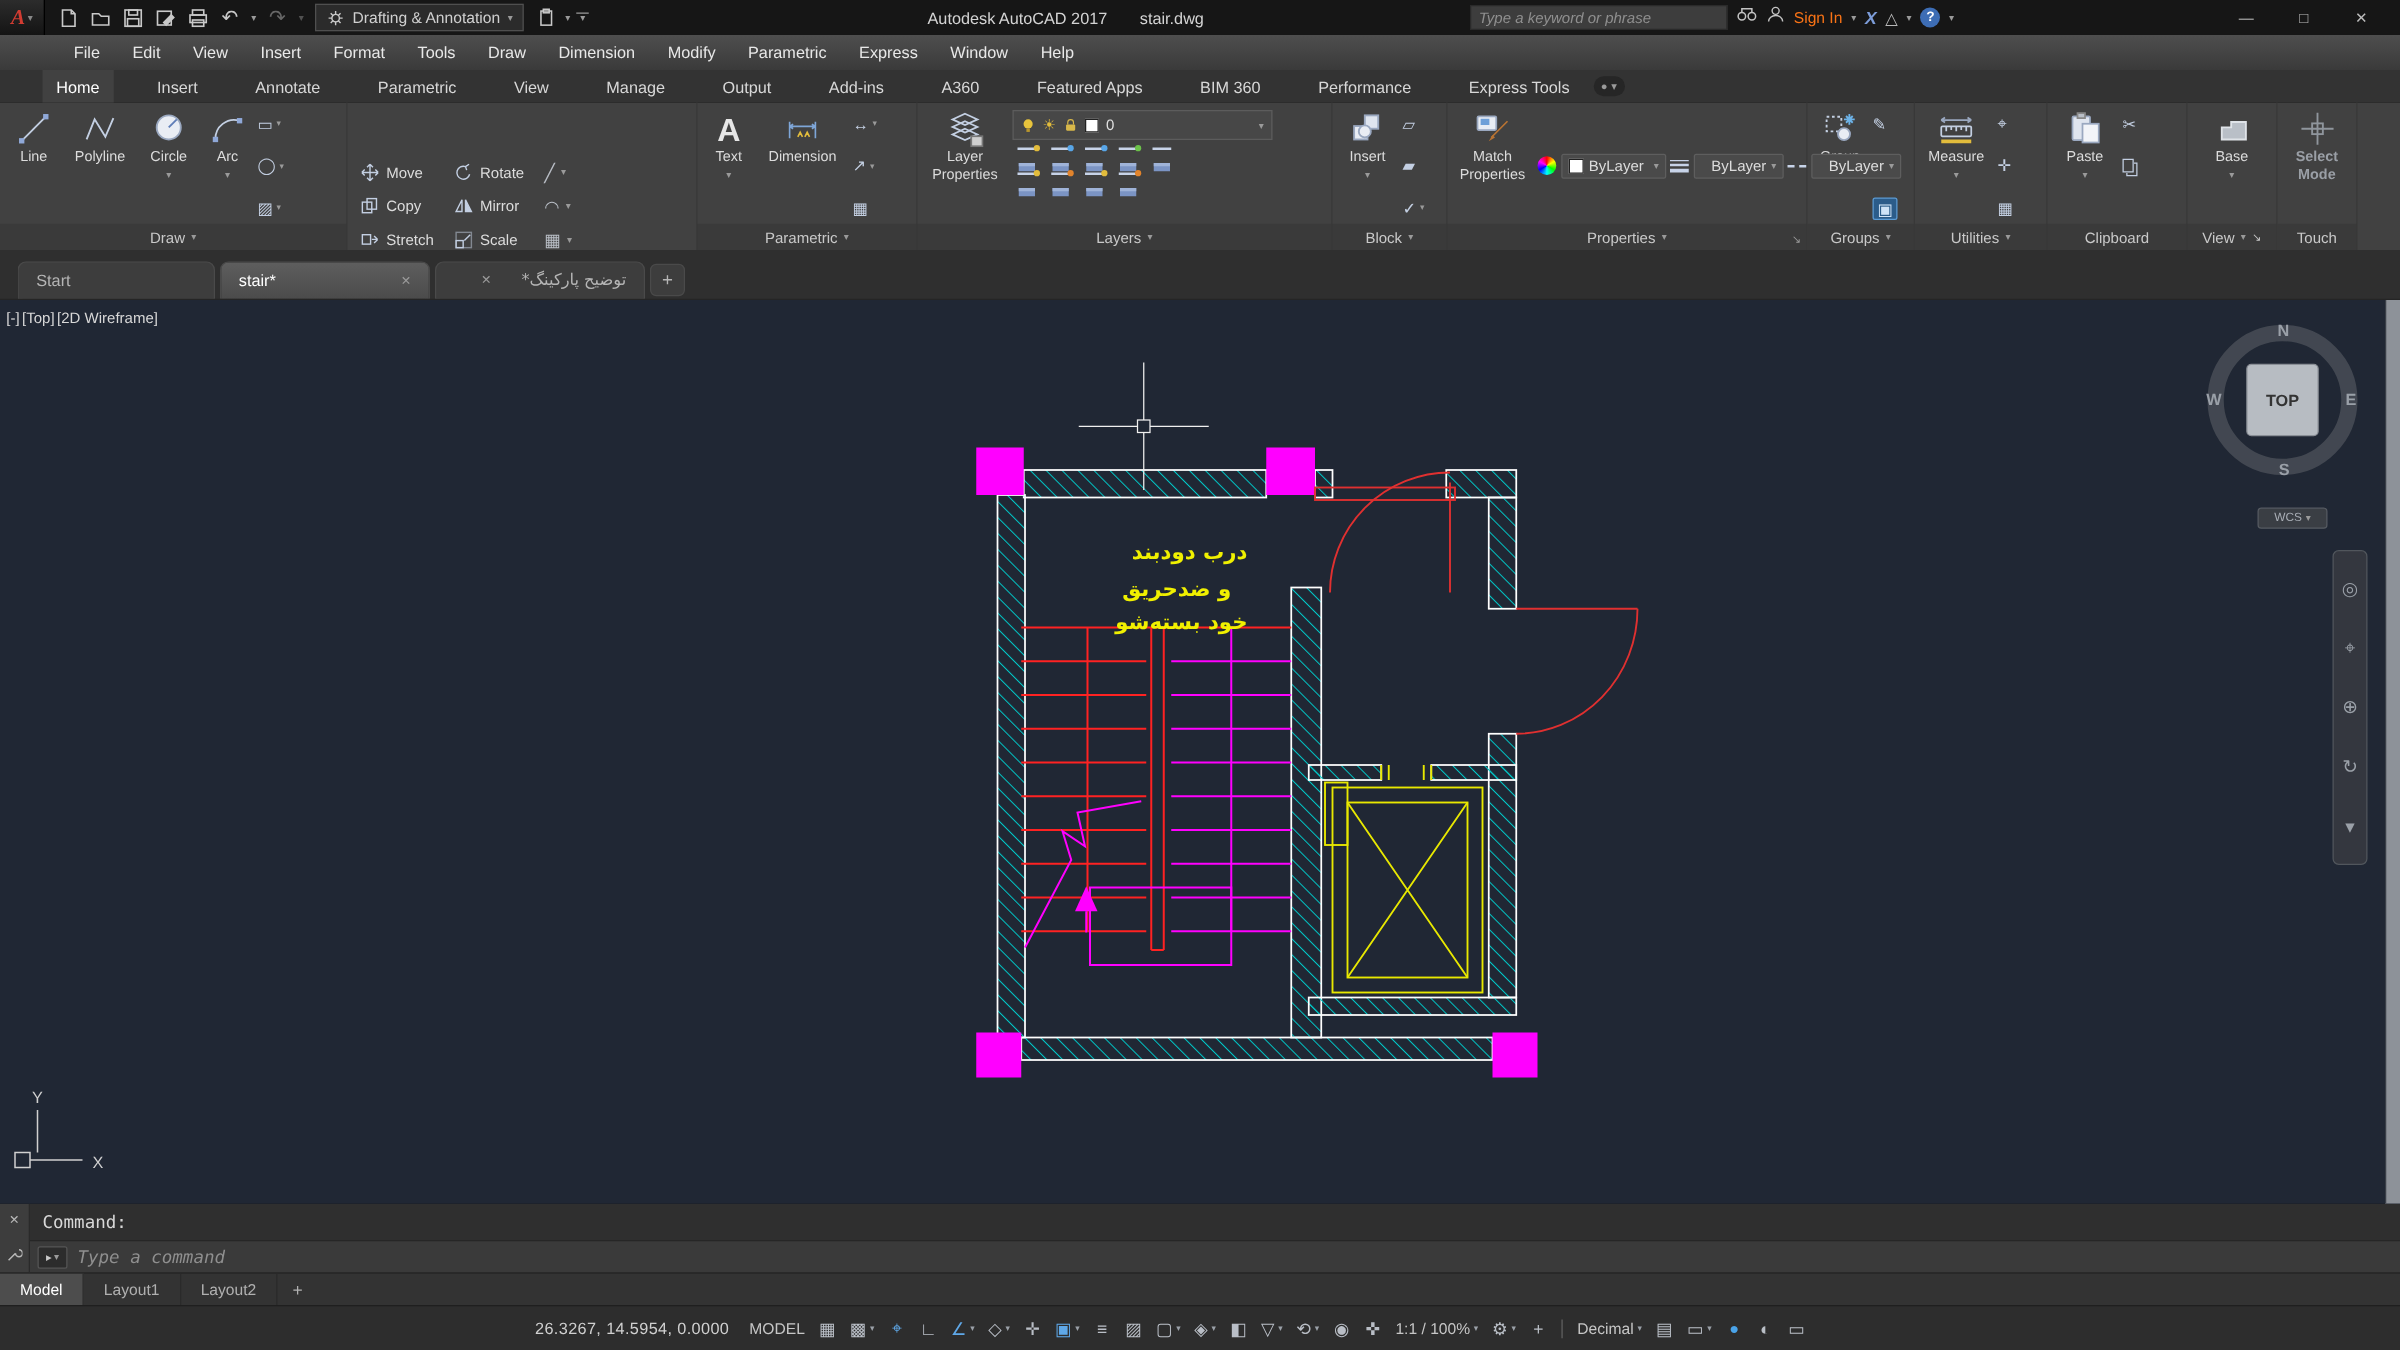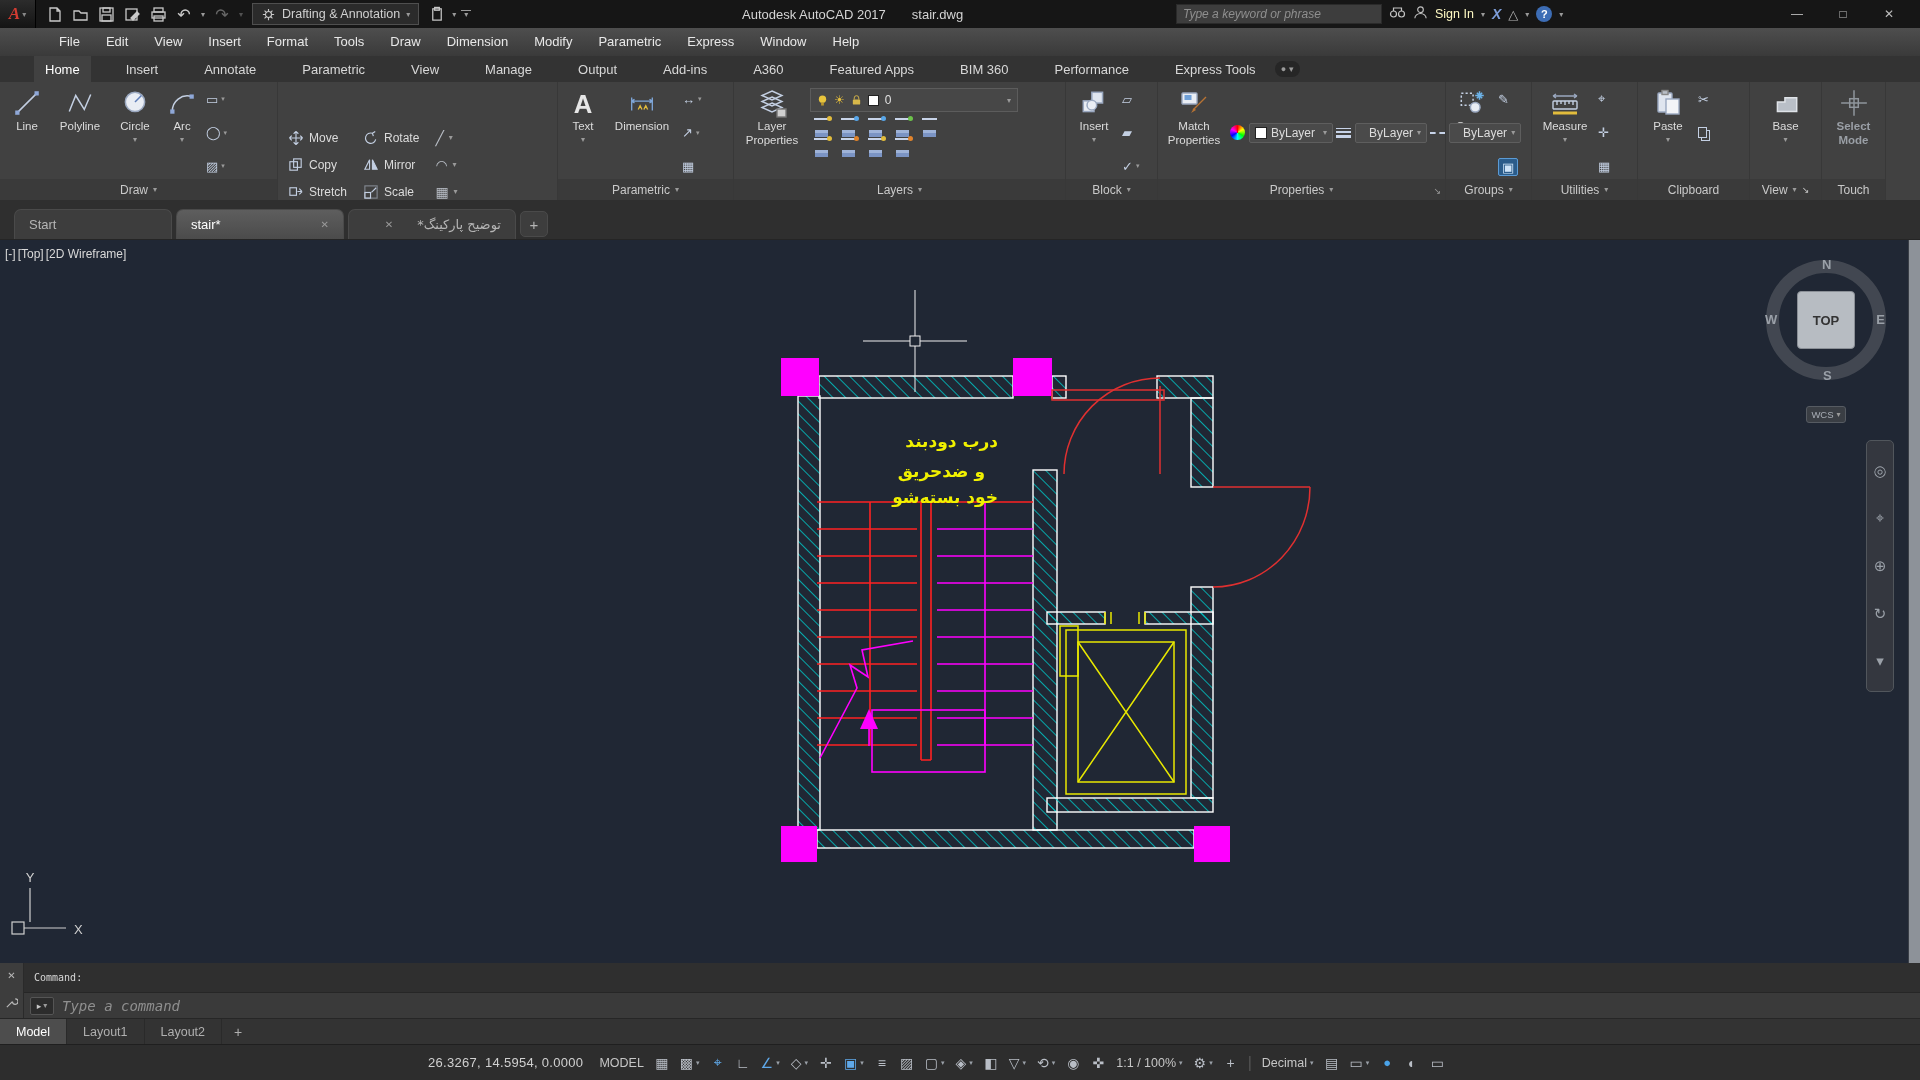--- a/index.html
+++ b/index.html
@@ -17,21 +17,21 @@
   .qat-btn svg { stroke:#c9c9c9; fill:none; stroke-width:1.3; }
   .qat-caret { font-size:8px; color:#9a9a9a; width:10px; text-align:center; }
   .dim { opacity:.45; }
   .ws-select { height:22px; margin:0 6px; background:#2b2b2b; border:1px solid #4f4f4f; display:flex; align-items:center; gap:6px; padding:0 8px; font-size:12.5px; color:#d0d0d0; }
   .ws-select svg { stroke:#c9c9c9; fill:none; stroke-width:1.2; }
   .title-center { position:absolute; left:742px; top:0; height:28px; display:flex; align-items:center; gap:26px; font-size:13px; color:#d4d4d4; }
   .tb-right { position:absolute; left:1176px; top:0; height:28px; display:flex; align-items:center; gap:7px; }
   .searchbox { width:206px; height:20px; background:#3d3d3d; border:1px solid #2a2a2a; display:flex; align-items:center; padding:0 6px; }
   .searchbox span { font-size:12px; font-style:italic; color:#8f8f8f; }
   .tb-ico svg { stroke:#c3c3c3; fill:none; stroke-width:1.2; }
-  .signin { font-size:12.5px; color:#fef9c3; }
+  .signin { font-size:12.5px; color:#f97316; }
   .caret { font-size:8px; color:#9a9a9a; }
   .xlogo { color:#7c9cd8; font-weight:bold; font-style:italic; font-size:14px; }
   .helpdot { width:16px; height:16px; border-radius:50%; background:#3d6db5; color:#fff; font-size:11px; font-weight:bold; display:flex; align-items:center; justify-content:center; }
   .winbtns { position:absolute; right:8px; top:0; height:28px; display:flex; align-items:center; }
   .winbtn { width:46px; text-align:center; color:#bdbdbd; font-size:12px; }
 
   
   .menubar { height:28px; flex:0 0 28px; background:linear-gradient(#4e4e4e,#3a3a3a); display:flex; align-items:center; padding-left:46px; }
   .menu-item { padding:0 13px; font-size:13px; color:#e8e8e8; line-height:28px; }
 
@@ -88,29 +88,29 @@
 
   
   .canvas { position:relative; flex:1; background:#202734; overflow:hidden; }
   .canvas svg.draw { position:absolute; left:0; top:0; }
   .vp-controls { position:absolute; left:5px; top:7px; font-size:12px; color:#d8d8d8; display:flex; gap:2px; }
   .viewcube { position:absolute; left:1766px; top:20px; width:120px; height:120px; }
   .vc-ring { position:absolute; inset:0; border:13px solid rgba(100,104,110,.5); border-radius:50%; }
   .vc-face { position:absolute; left:31px; top:31px; width:58px; height:58px; background:#b7bcc2; border:1px solid #8a8f96; border-radius:4px; display:flex; align-items:center; justify-content:center; color:#333; font-weight:bold; font-size:13px; }
   .vc-letter { position:absolute; color:#9aa0a8; font-size:13px; font-weight:bold; }
   .vc-n { left:56px; top:-3px; } .vc-s { left:57px; bottom:-3px; } .vc-w { left:-1px; top:52px; } .vc-e { right:1px; top:52px; }
-  .wcs-chip { position:absolute; left:1806px; top:166px; width:40px; height:17px; background:#3a3e44; border:1px solid #565b62; border-radius:3px; display:flex; align-items:center; justify-content:center; gap:3px; font-size:9.5px; color:#a8adb5; }
+  .wcs-chip { position:absolute; left:1806px; top:166px; width:56px; height:17px; background:#3a3e44; border:1px solid #565b62; border-radius:3px; display:flex; align-items:center; justify-content:center; gap:3px; font-size:9.5px; color:#a8adb5; }
   .navbar { position:absolute; left:1866px; top:200px; width:28px; height:252px; background:rgba(60,63,68,.72); border:1px solid #51565c; border-radius:5px; display:flex; flex-direction:column; align-items:center; justify-content:space-around; padding:6px 0; color:#9aa0a8; font-size:15px; }
   .scrollbar { position:absolute; right:0; top:0; bottom:0; width:12px; background:#8d9299; border-left:1px solid #3a3f47; }
 
   
   .cmd { height:55px; flex:0 0 55px; display:flex; background:#333; }
   .cmd-gutter { width:24px; background:#3d3d3d; border-right:1px solid #2a2a2a; display:flex; flex-direction:column; align-items:center; padding-top:7px; gap:15px; color:#b8b8b8; font-size:10px; }
   .cmd-main { flex:1; display:flex; flex-direction:column; }
-  .cmd-hist { height:29px; background:#2f2f2f; display:flex; align-items:center; padding-left:10px; font-family:"DejaVu Sans Mono",monospace; font-size:10px; color:#d8d8d8; }
+  .cmd-hist { height:29px; background:#2f2f2f; display:flex; align-items:center; padding-left:10px; font-family:"DejaVu Sans Mono",monospace; font-size:14px; color:#d8d8d8; }
   .cmd-input { height:26px; background:#3a3a3a; border-top:1px solid #262626; display:flex; align-items:center; gap:8px; padding-left:6px; }
   .prompt-chip { width:24px; height:18px; background:#2c2c2c; border:1px solid #555; border-radius:2px; display:flex; align-items:center; justify-content:center; gap:2px; color:#c8c8c8; font-size:9px; }
   .cmd-input .ph { font-family:"DejaVu Sans Mono",monospace; font-size:14px; font-style:italic; color:#8f8f8f; }
 
   
   .layouttabs { height:26px; flex:0 0 26px; background:#333; display:flex; align-items:stretch; border-top:1px solid #262626; }
   .ltab { padding:0 16px; display:flex; align-items:center; font-size:12.5px; color:#b0b0b0; border-right:1px solid #2a2a2a; }
   .ltab.active { background:#4d4d4d; color:#fff; }
   .ltab-plus { padding:0 12px; display:flex; align-items:center; color:#b0b0b0; font-size:14px; }
 

